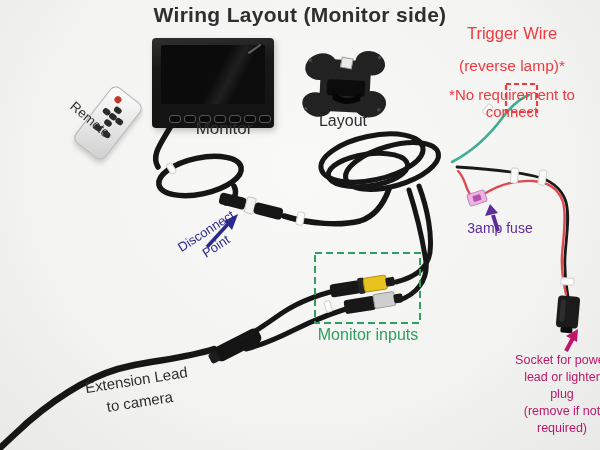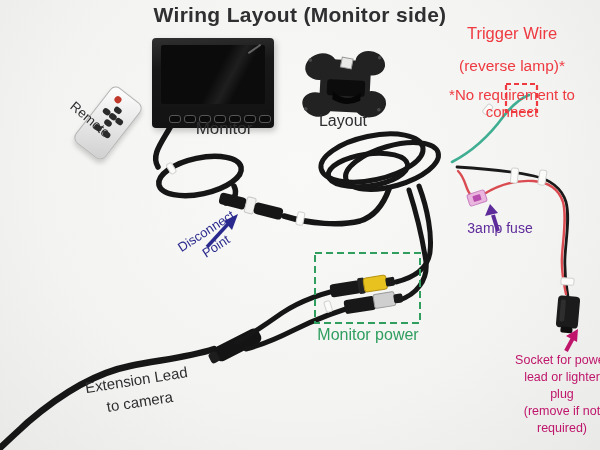--- a/index.html
+++ b/index.html
@@ -199,21 +199,21 @@
   <div class="note">*No requirement to connect</div>
 </div>
 
 <div class="lbl disconnect-lbl">
   <div>Disconnect</div>
   <div>Point</div>
 </div>
 
 <div class="lbl fuse-lbl">3amp fuse</div>
 
-<div class="lbl inputs-lbl">Monitor power</div>
+<div class="lbl inputs-lbl">Monitor inputs</div>
 
 <div class="lbl extension-lbl">
   <div>Extension Lead</div>
   <div>to camera</div>
 </div>
 
 <div class="lbl socket-lbl">
   <div>Socket for power</div>
   <div>lead or lighter</div>
   <div>plug</div>

